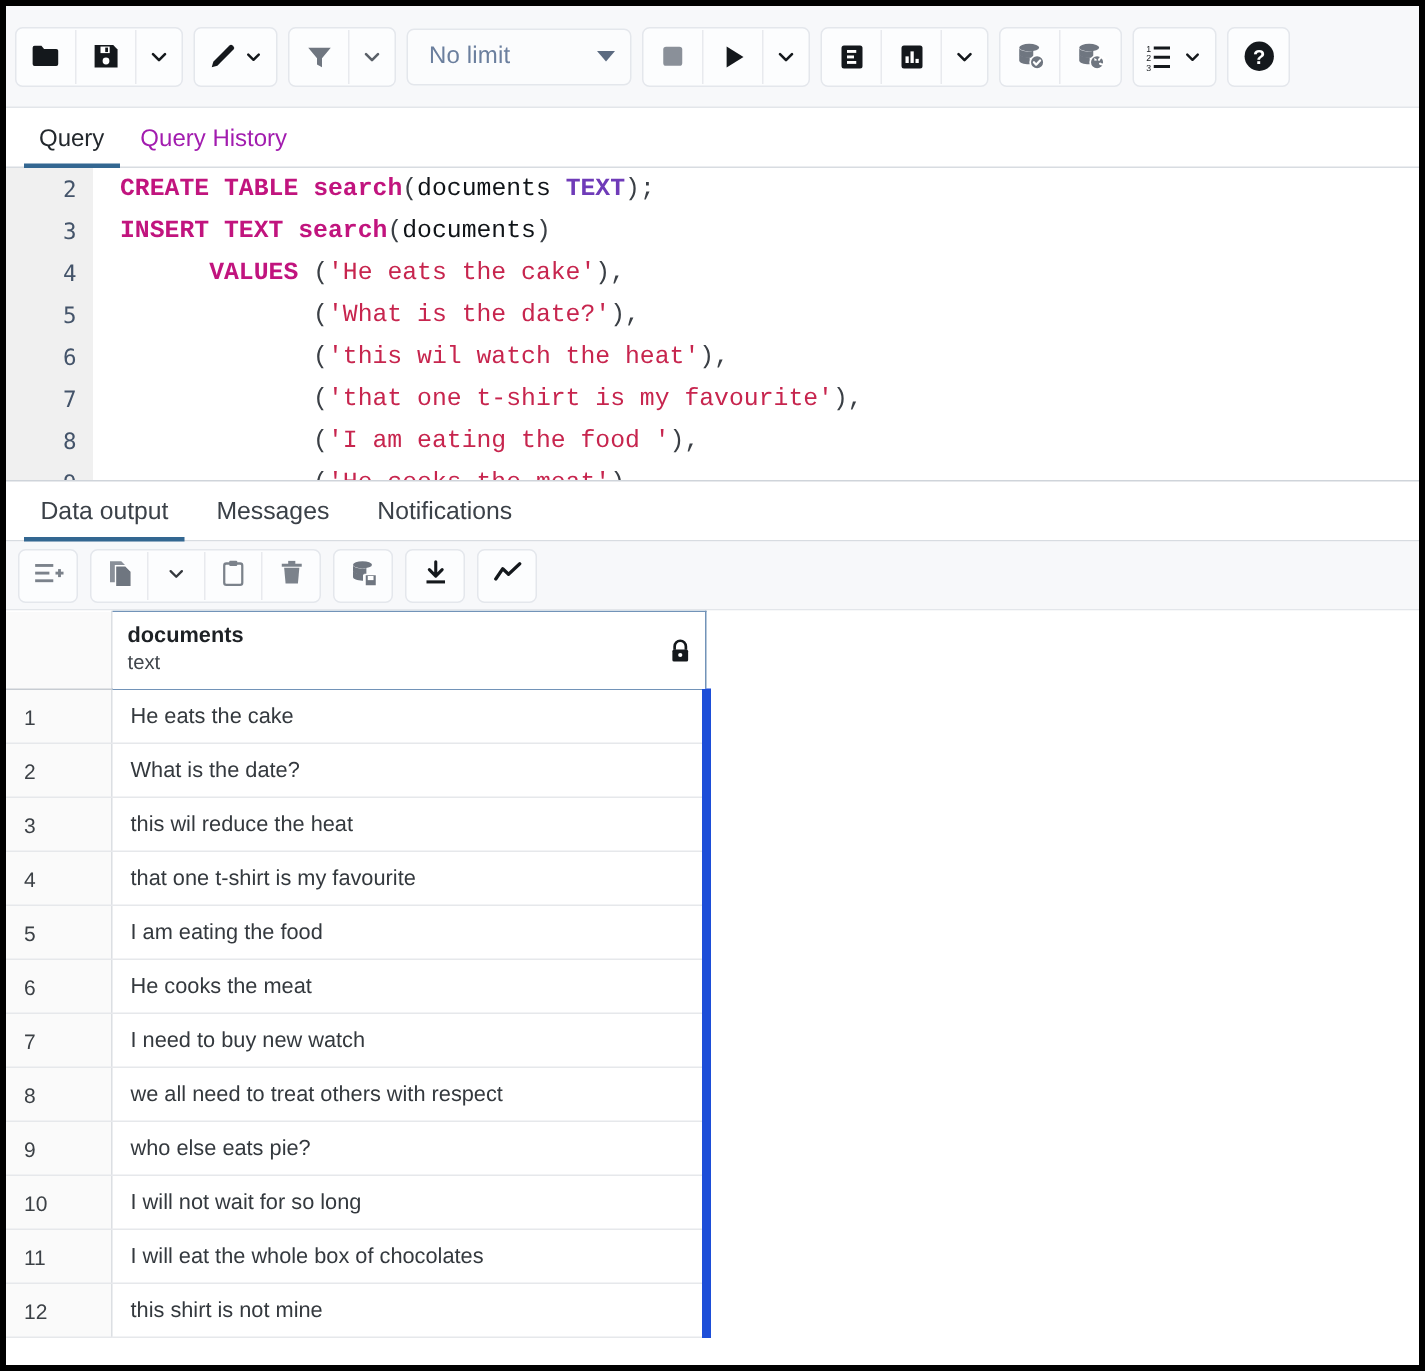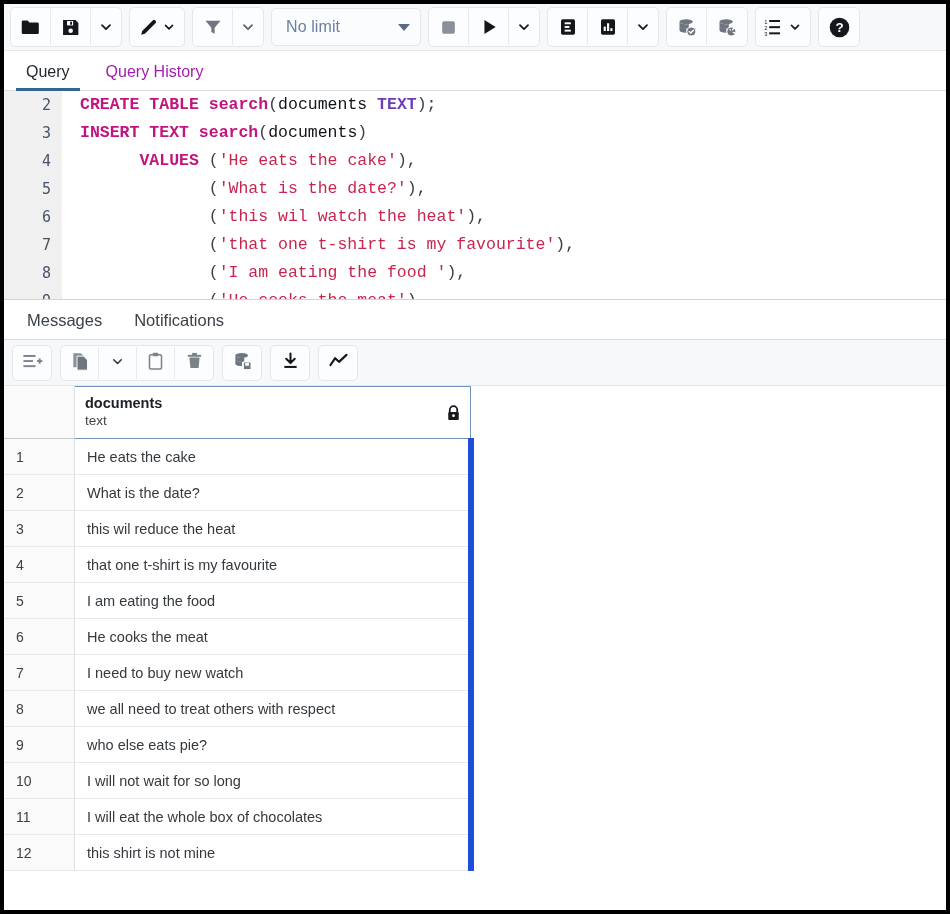--- a/index.html
+++ b/index.html
@@ -17,21 +17,21 @@
     width: 950px;
     height: 914px;
     box-sizing: border-box;
     border: 4px solid #000000;
     background: #ffffff;
     overflow: hidden;
   }
 
   
   .toolbar {
-    height: 47px;
+    height: 68px;
     box-sizing: border-box;
     background: #f7f8fa;
     border-bottom: 1px solid #e3e6ea;
     display: flex;
     align-items: center;
     padding: 0 6px;
     gap: 7px;
   }
   .btn-group {
     display: flex;
@@ -89,21 +89,21 @@
 
   
   .tabstrip {
     height: 40px;
     box-sizing: border-box;
     background: #ffffff;
     border-bottom: 1px solid #d8dce1;
     display: flex;
     align-items: flex-end;
     padding-left: 10px;
-    gap: 12px;
+    gap: 0;
   }
   .tab {
     position: relative;
     font-size: 16px;
     color: #a21caf;
     padding: 6px 12px 9px 12px;
     cursor: pointer;
     white-space: nowrap;
   }
   .tab.active { color: #23282d; }
@@ -515,20 +515,23 @@
           <div class="codeline"><span>             </span><span class="punc">(</span><span class="str">'I am eating the food '</span><span class="punc">),</span></div>
         </div>
         <div class="code-row">
           <div class="gutter">9</div>
           <div class="codeline"><span>             </span><span class="punc">(</span><span class="str">'He cooks the meat'</span><span class="punc">),</span></div>
         </div>
       </div>
   </div>
 
   <div class="output-tabs">
+    <div class="otab active">
+      <span>Data output</span>
+    </div>
     <div class="otab">
       <span>Messages</span>
     </div>
     <div class="otab">
       <span>Notifications</span>
     </div>
   </div>
 
   <div class="output-toolbar">
 

